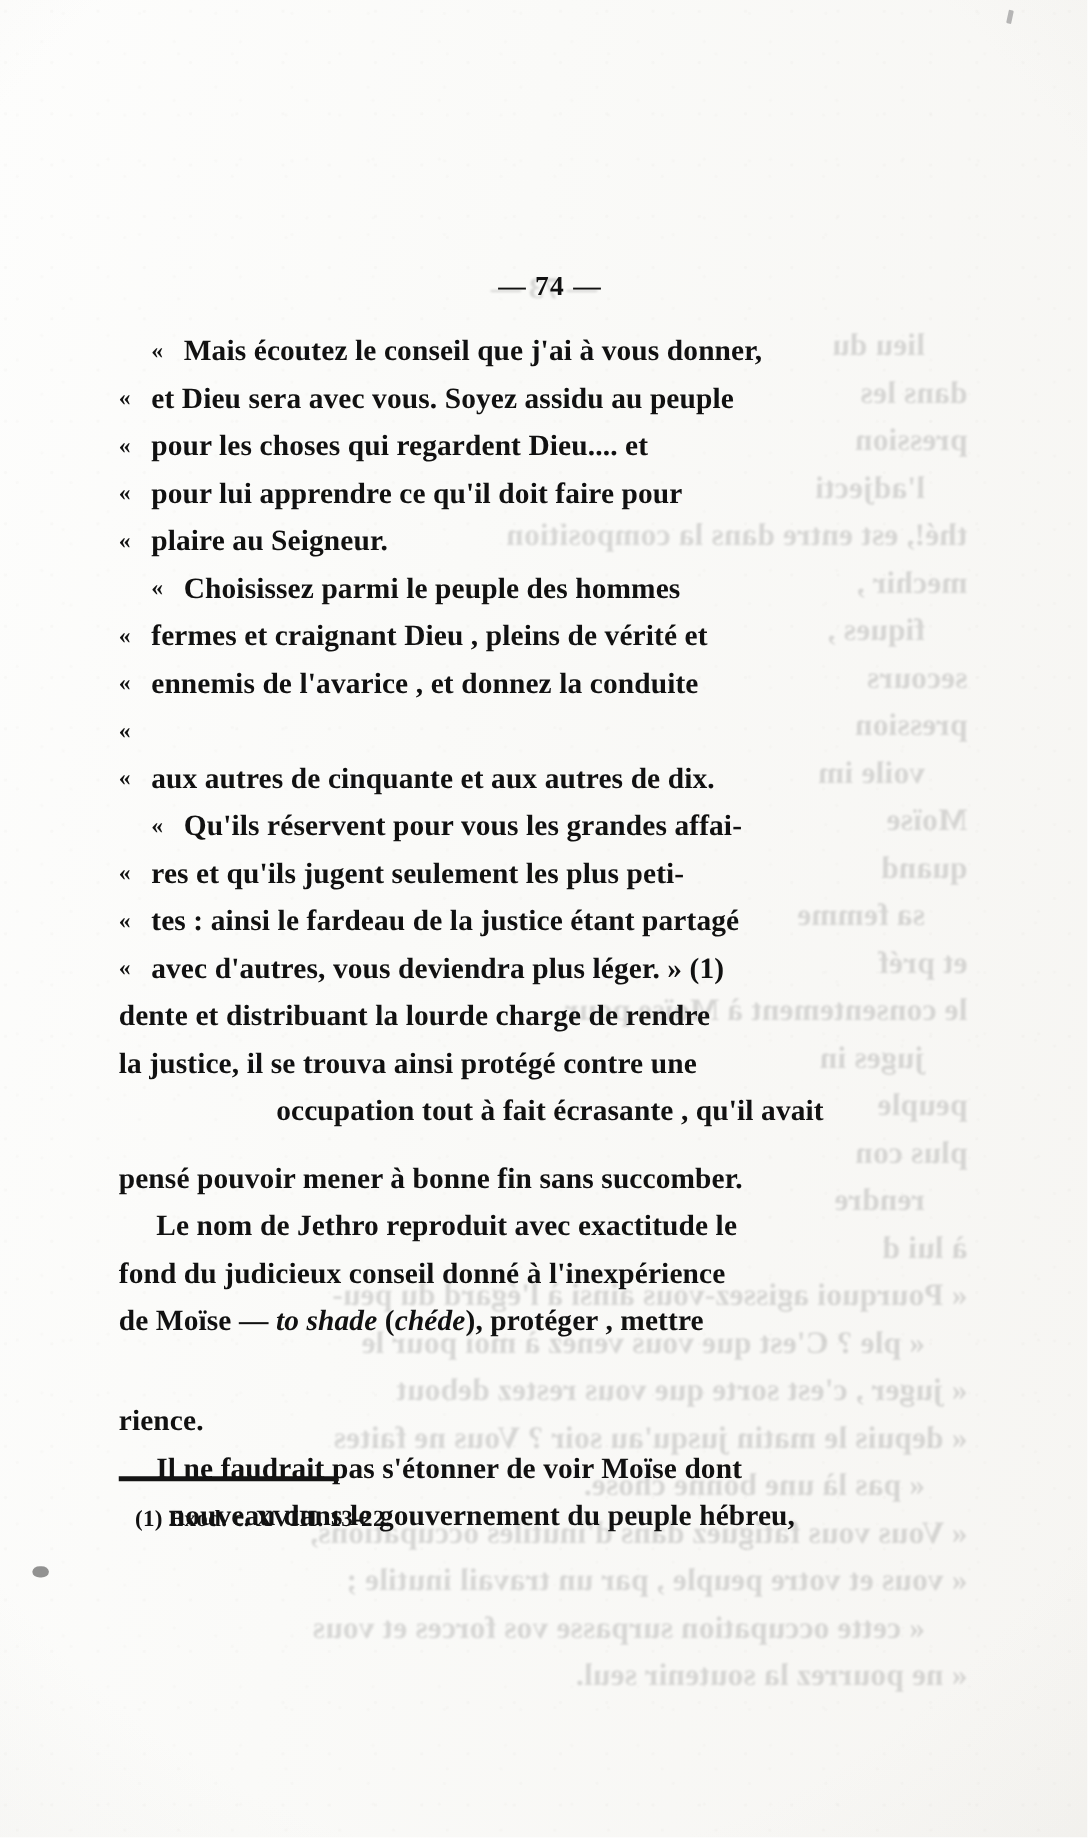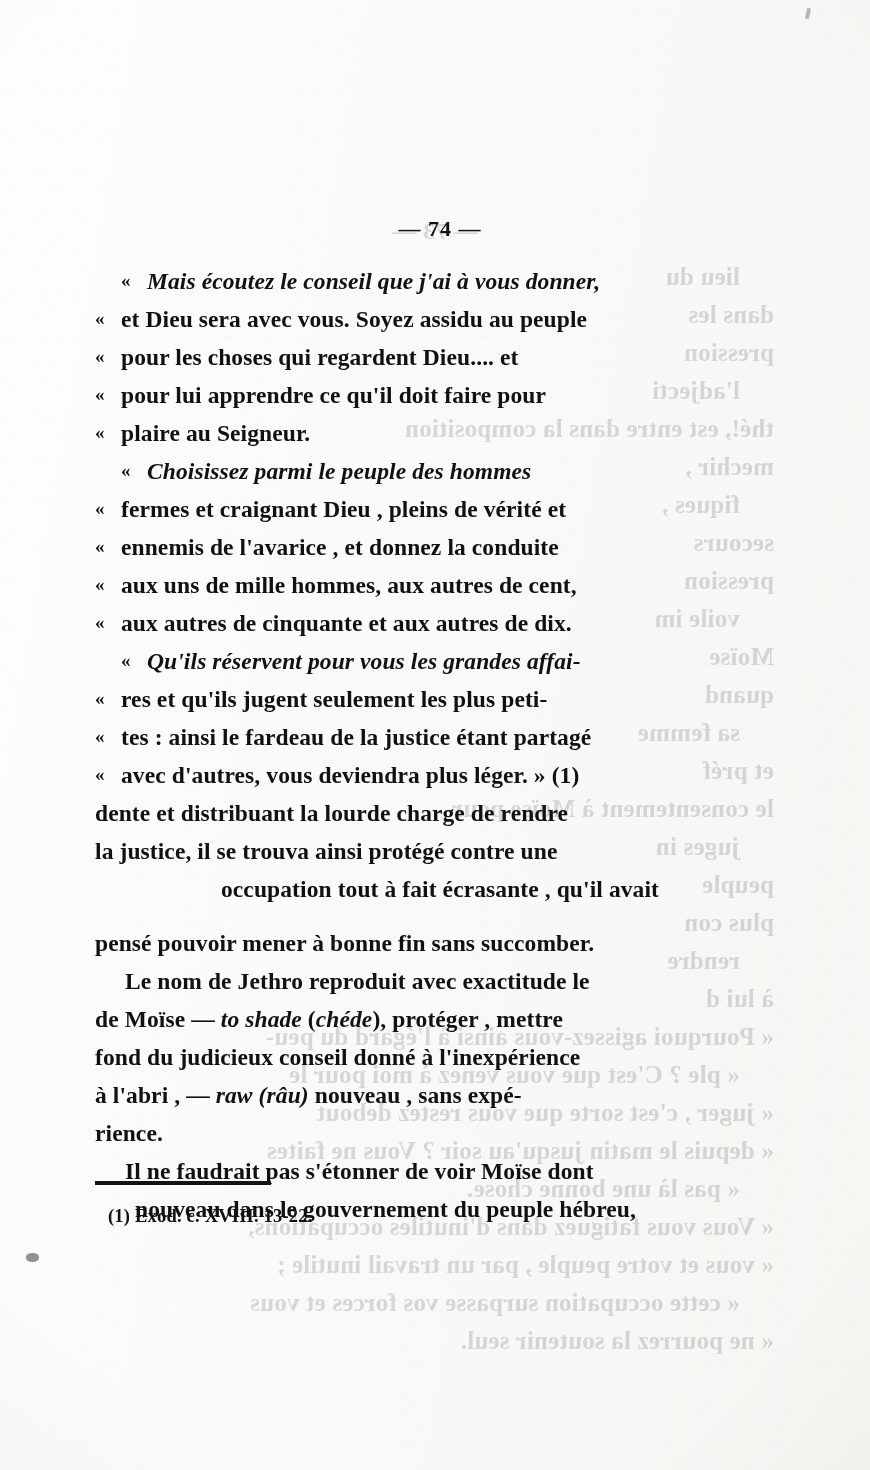--- a/index.html
+++ b/index.html
@@ -106,21 +106,21 @@
     padding-left: 26px;
   }
   .ln.q > .gm {
     position: absolute;
     left: 0;
     top: 0;
     font-size: 19px;
   }
   .ln.q.first { padding-left: 26px; }
   .ln.q.first > .gm { left: 26px; }
-  .ln.q.first > .tx { padding-left: 26px; font-style: italic; }
+  .ln.q.first > .tx { padding-left: 26px; }
   .ln.p { text-indent: 30px; }
   .ln i { font-style: italic; }
 
   .rule {
     position: absolute;
     left: 95px;
     top: 1181px;
     width: 176px;
     height: 3.5px;
     background: #141414;
@@ -206,35 +206,34 @@
     <div class="folio">— 74 —</div>
     <div class="body-block" id="body-block">
         <div class="ln q first"><span class="gm">«</span><span class="tx">Mais écoutez le conseil que j'ai à vous donner,</span></div>
         <div class="ln q"><span class="gm">«</span><span class="tx">et Dieu sera avec vous. Soyez assidu au peuple</span></div>
         <div class="ln q"><span class="gm">«</span><span class="tx">pour   les  choses  qui  regardent  Dieu....  et</span></div>
         <div class="ln q"><span class="gm">«</span><span class="tx">pour  lui  apprendre  ce  qu'il  doit  faire  pour</span></div>
         <div class="ln q"><span class="gm">«</span><span class="tx">plaire  au  Seigneur.</span></div>
         <div class="ln q first"><span class="gm">«</span><span class="tx">Choisissez  parmi  le  peuple  des  hommes</span></div>
         <div class="ln q"><span class="gm">«</span><span class="tx">fermes et craignant Dieu , pleins  de  vérité et</span></div>
         <div class="ln q"><span class="gm">«</span><span class="tx">ennemis  de  l'avarice ,  et  donnez  la  conduite</span></div>
-        <div class="ln q"><span class="gm">«</span><span class="tx">aux  uns de mille hommes, aux autres de cent,</span></div>
+        <div class="ln q"><span class="gm">«</span></div>
         <div class="ln q"><span class="gm">«</span><span class="tx">aux  autres de cinquante et aux autres de dix.</span></div>
         <div class="ln q first"><span class="gm">«</span><span class="tx">Qu'ils réservent pour vous les grandes affai-</span></div>
         <div class="ln q"><span class="gm">«</span><span class="tx">res et  qu'ils jugent  seulement  les  plus peti-</span></div>
         <div class="ln q"><span class="gm">«</span><span class="tx">tes : ainsi le fardeau de la justice étant partagé</span></div>
         <div class="ln q"><span class="gm">«</span><span class="tx">avec  d'autres,  vous deviendra plus léger. » (1)</span></div>
         <div class="ln p" style="text-indent: 0px;">dente et distribuant  la  lourde charge  de rendre</div>
         <div class="ln p" style="text-indent: 0px;">la  justice, il se trouva ainsi protégé contre  une</div>
         <div class="ln p" style="text-indent: 0px; text-align: center;">occupation   tout  à   fait  écrasante ,  qu'il  avait</div>
         <div class="ln p" style="text-indent: 0px; margin-top: 16px;">pensé pouvoir mener à bonne fin sans succomber.</div>
         <div class="ln p">Le nom de Jethro reproduit avec exactitude le</div>
+        <div class="ln p" style="text-indent: 0px;">fond du judicieux conseil donné à l'inexpérience</div>
         <div class="ln p" style="text-indent: 0px;">de  Moïse — <i>to shade</i> (<i>chéde</i>), protéger , mettre</div>
-        <div class="ln p" style="text-indent: 0px;">fond du judicieux conseil donné à l'inexpérience</div>
-        <div class="ln p" style="text-indent: 0px;">à  l'abri ,  — <i>raw  (râu)</i> nouveau , sans expé-</div>
-        <div class="ln p" style="text-indent: 0px;">rience.</div>
+        <div class="ln p" style="text-indent: 0px; margin-top: 42px;">rience.</div>
         <div class="ln p">Il  ne faudrait pas s'étonner de voir Moïse  dont</div>
         <div class="ln p" style="text-indent: 0px; margin-left: 40px;">nouveau dans le gouvernement du peuple hébreu,</div>
       </div>
   </div>
 
   <div class="rule"></div>
   <div class="footnote">(1) Exod. c. XVIII. 13-22.</div>
 
   <div class="speck corner"></div>
   <div class="speck bl"></div>

